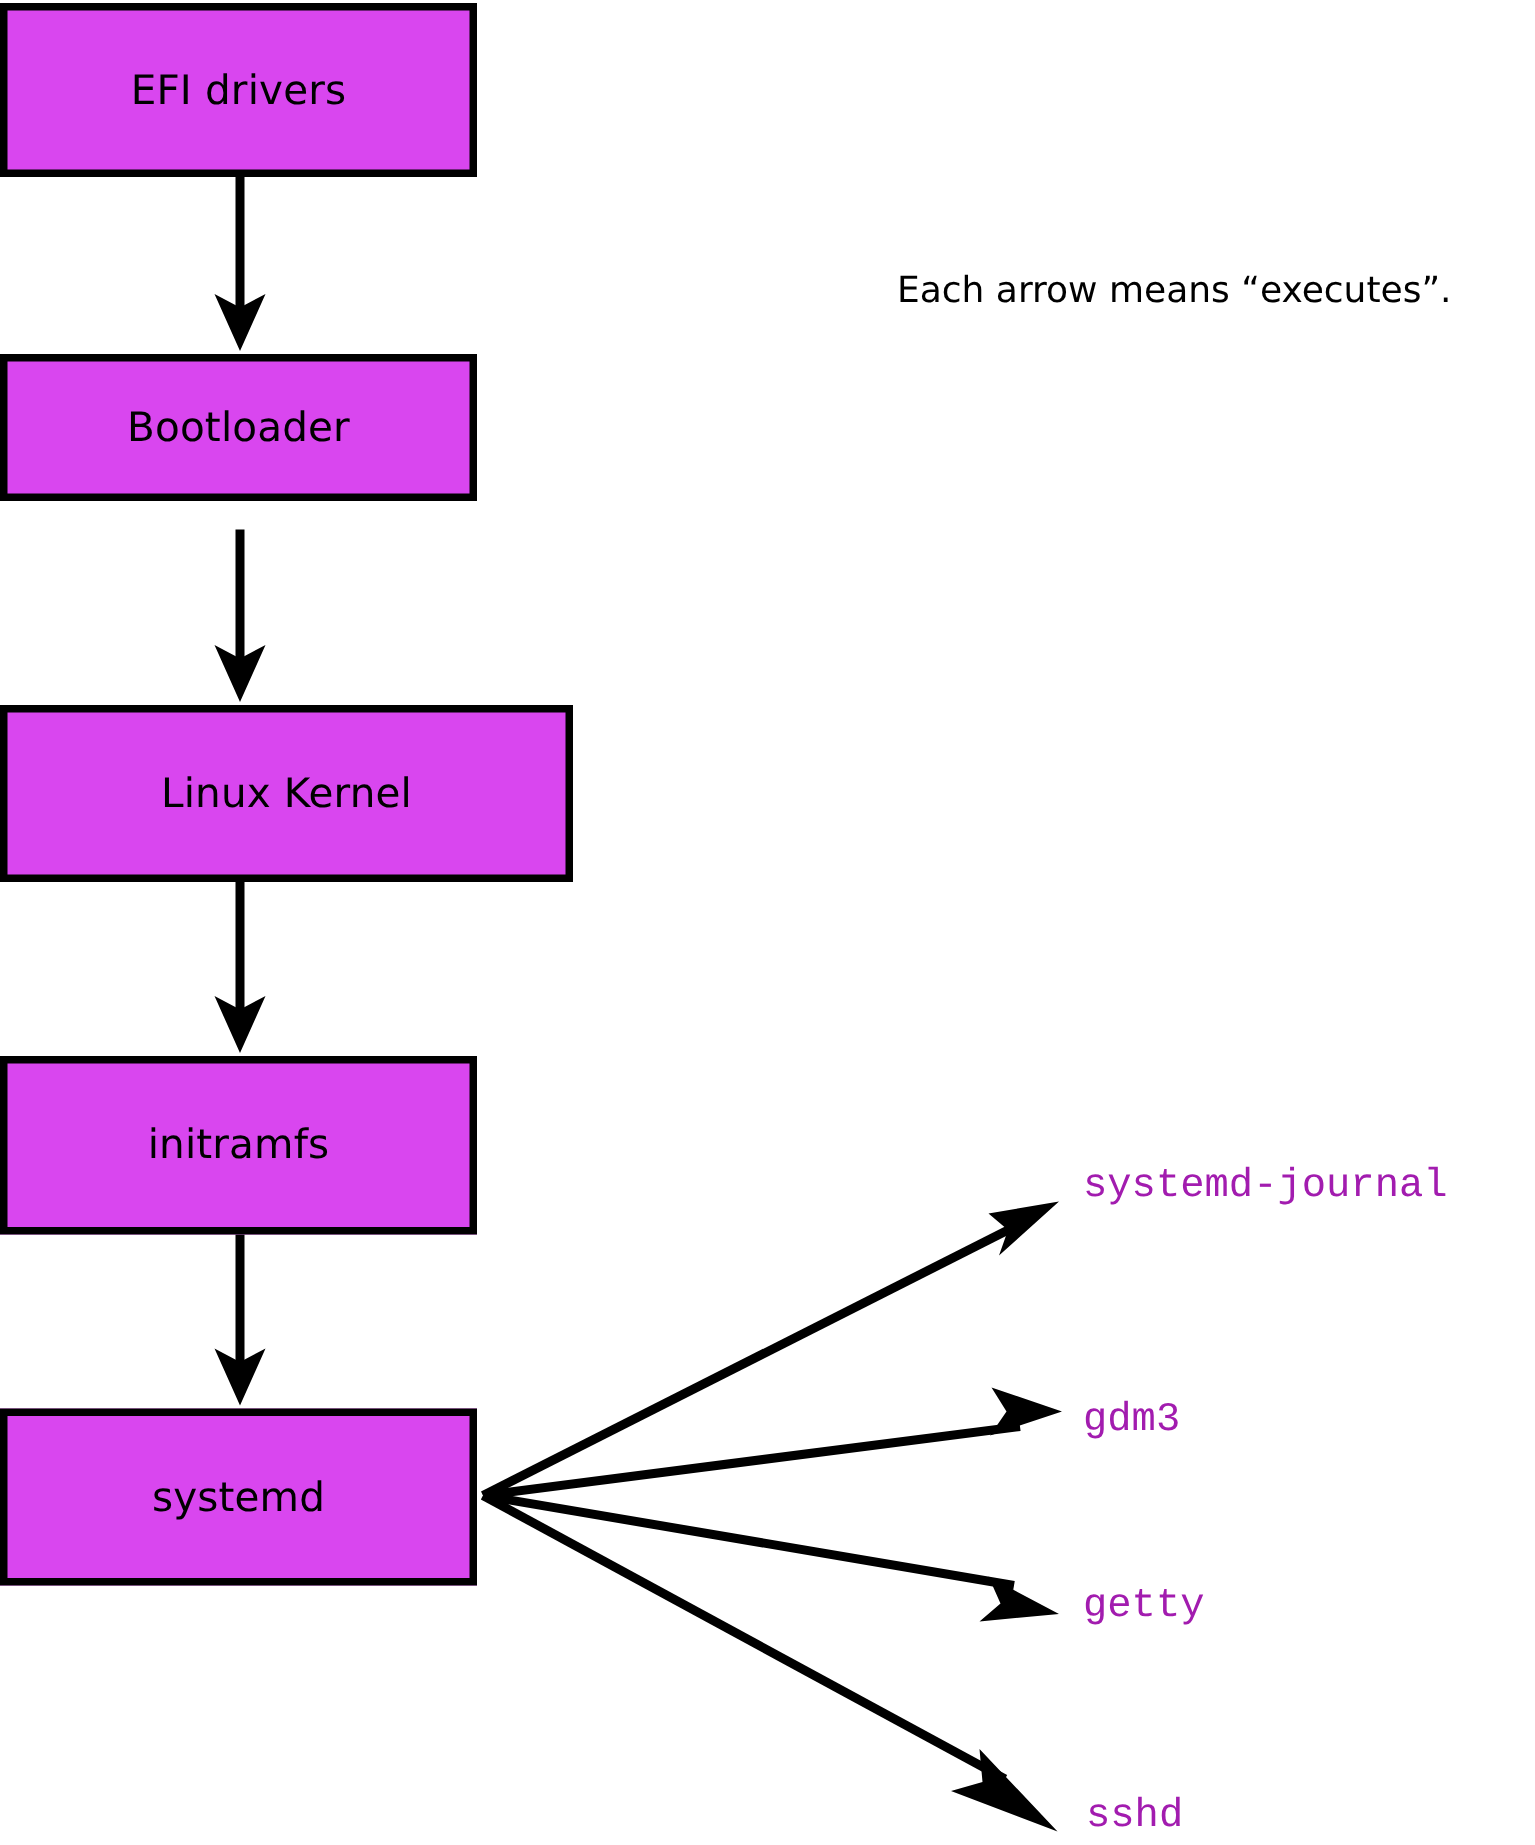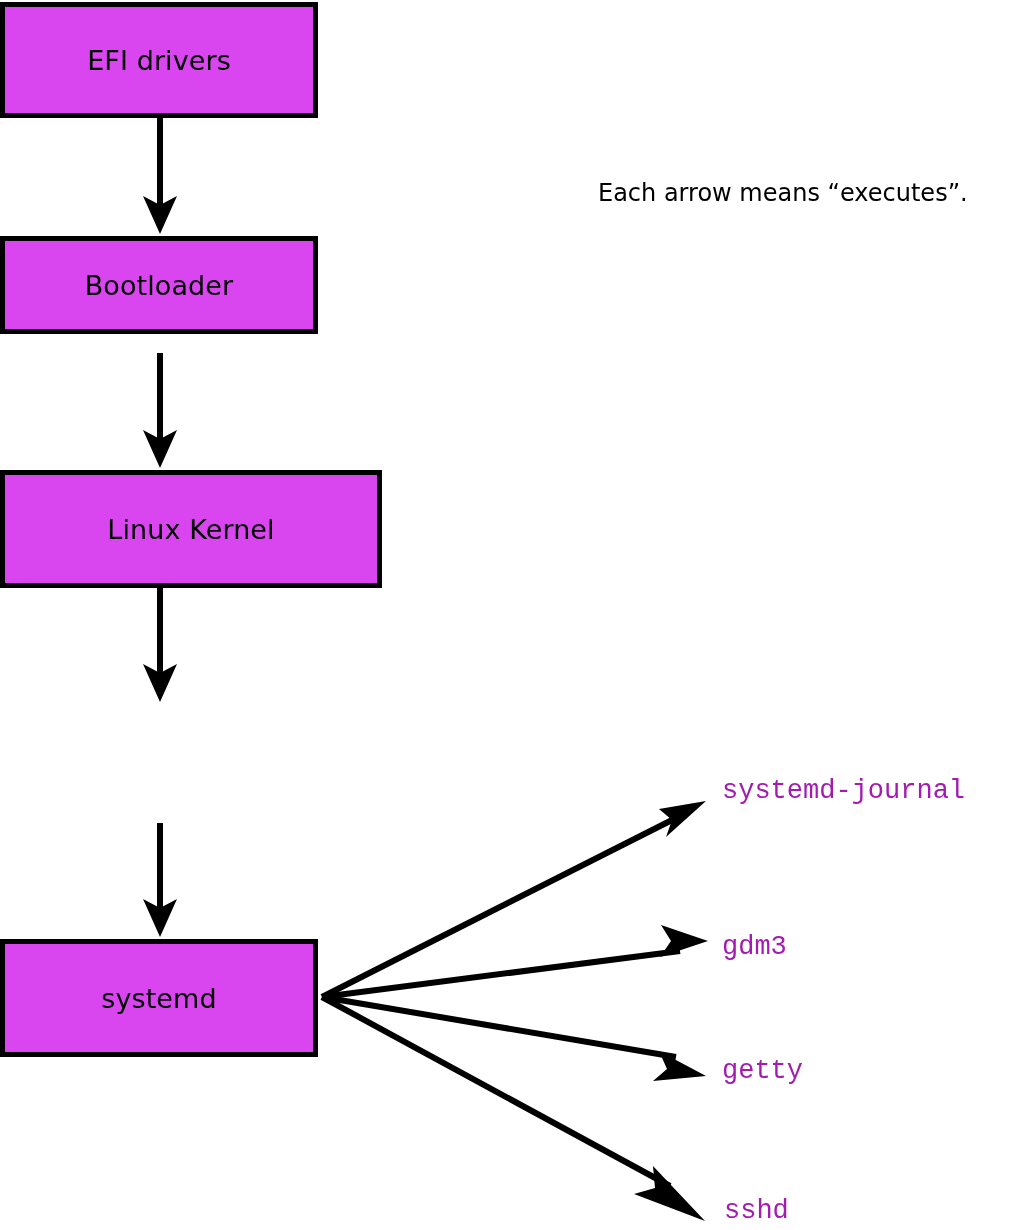--- a/index.html
+++ b/index.html
@@ -140,20 +140,23 @@
   </div>
 
   <div class="chain-box" id="box-bootloader">
     <span class="box-label">Bootloader</span>
   </div>
 
   <div class="chain-box" id="box-linux-kernel">
     <span class="box-label">Linux Kernel</span>
   </div>
 
+  <div class="chain-box" id="box-initramfs">
+    <span class="box-label">initramfs</span>
+  </div>
 
   <div class="chain-box" id="box-systemd">
     <span class="box-label">systemd</span>
   </div>
 
   <div id="legend-text">Each arrow means “executes”.</div>
 
   <div class="leaf-label" id="leaf-systemd-journal">systemd-journal</div>
 
   <div class="leaf-label" id="leaf-gdm3">gdm3</div>

